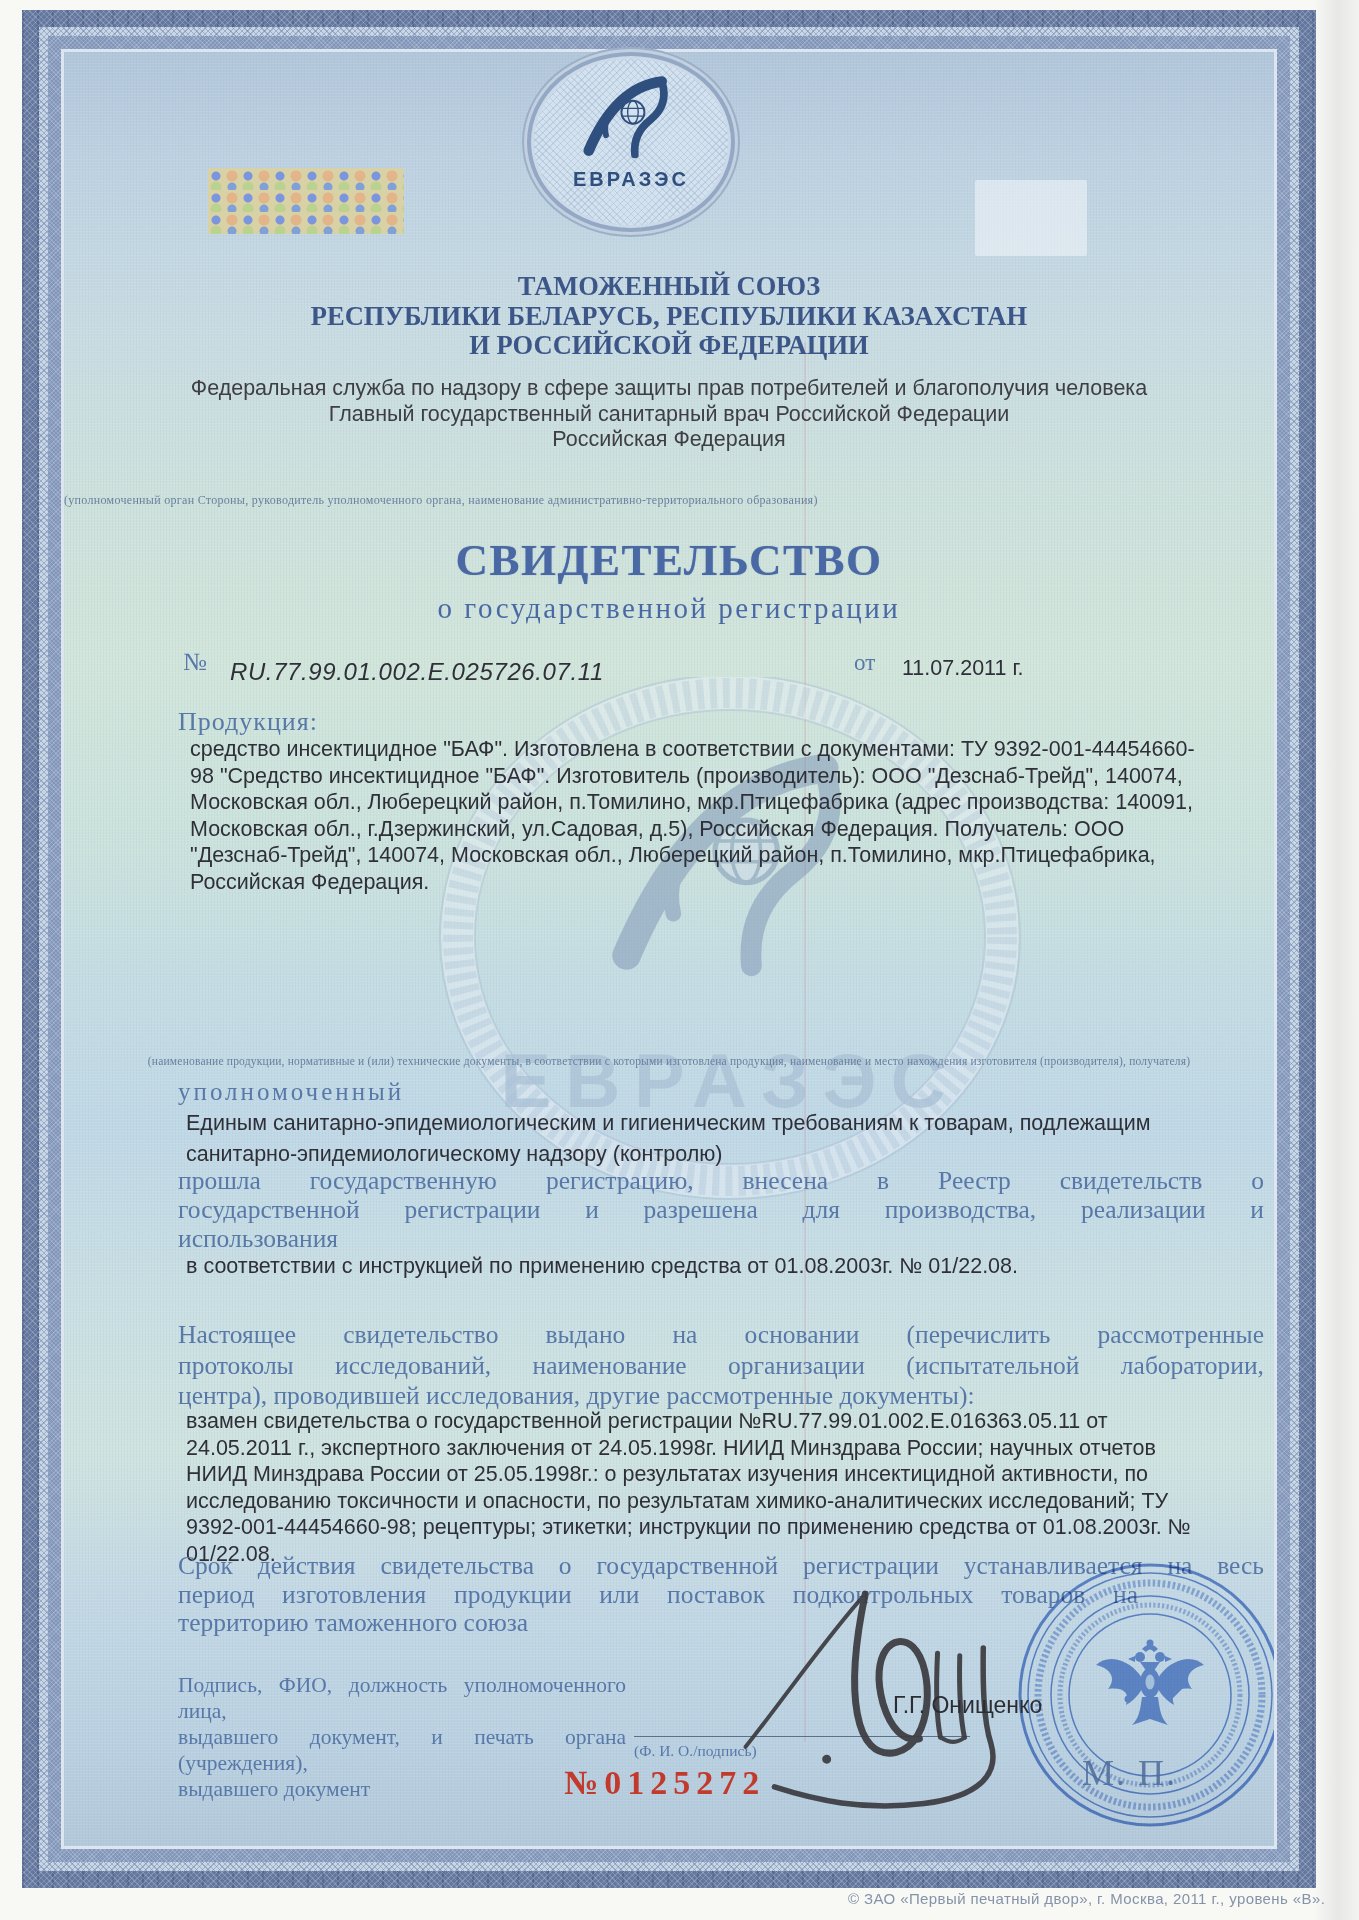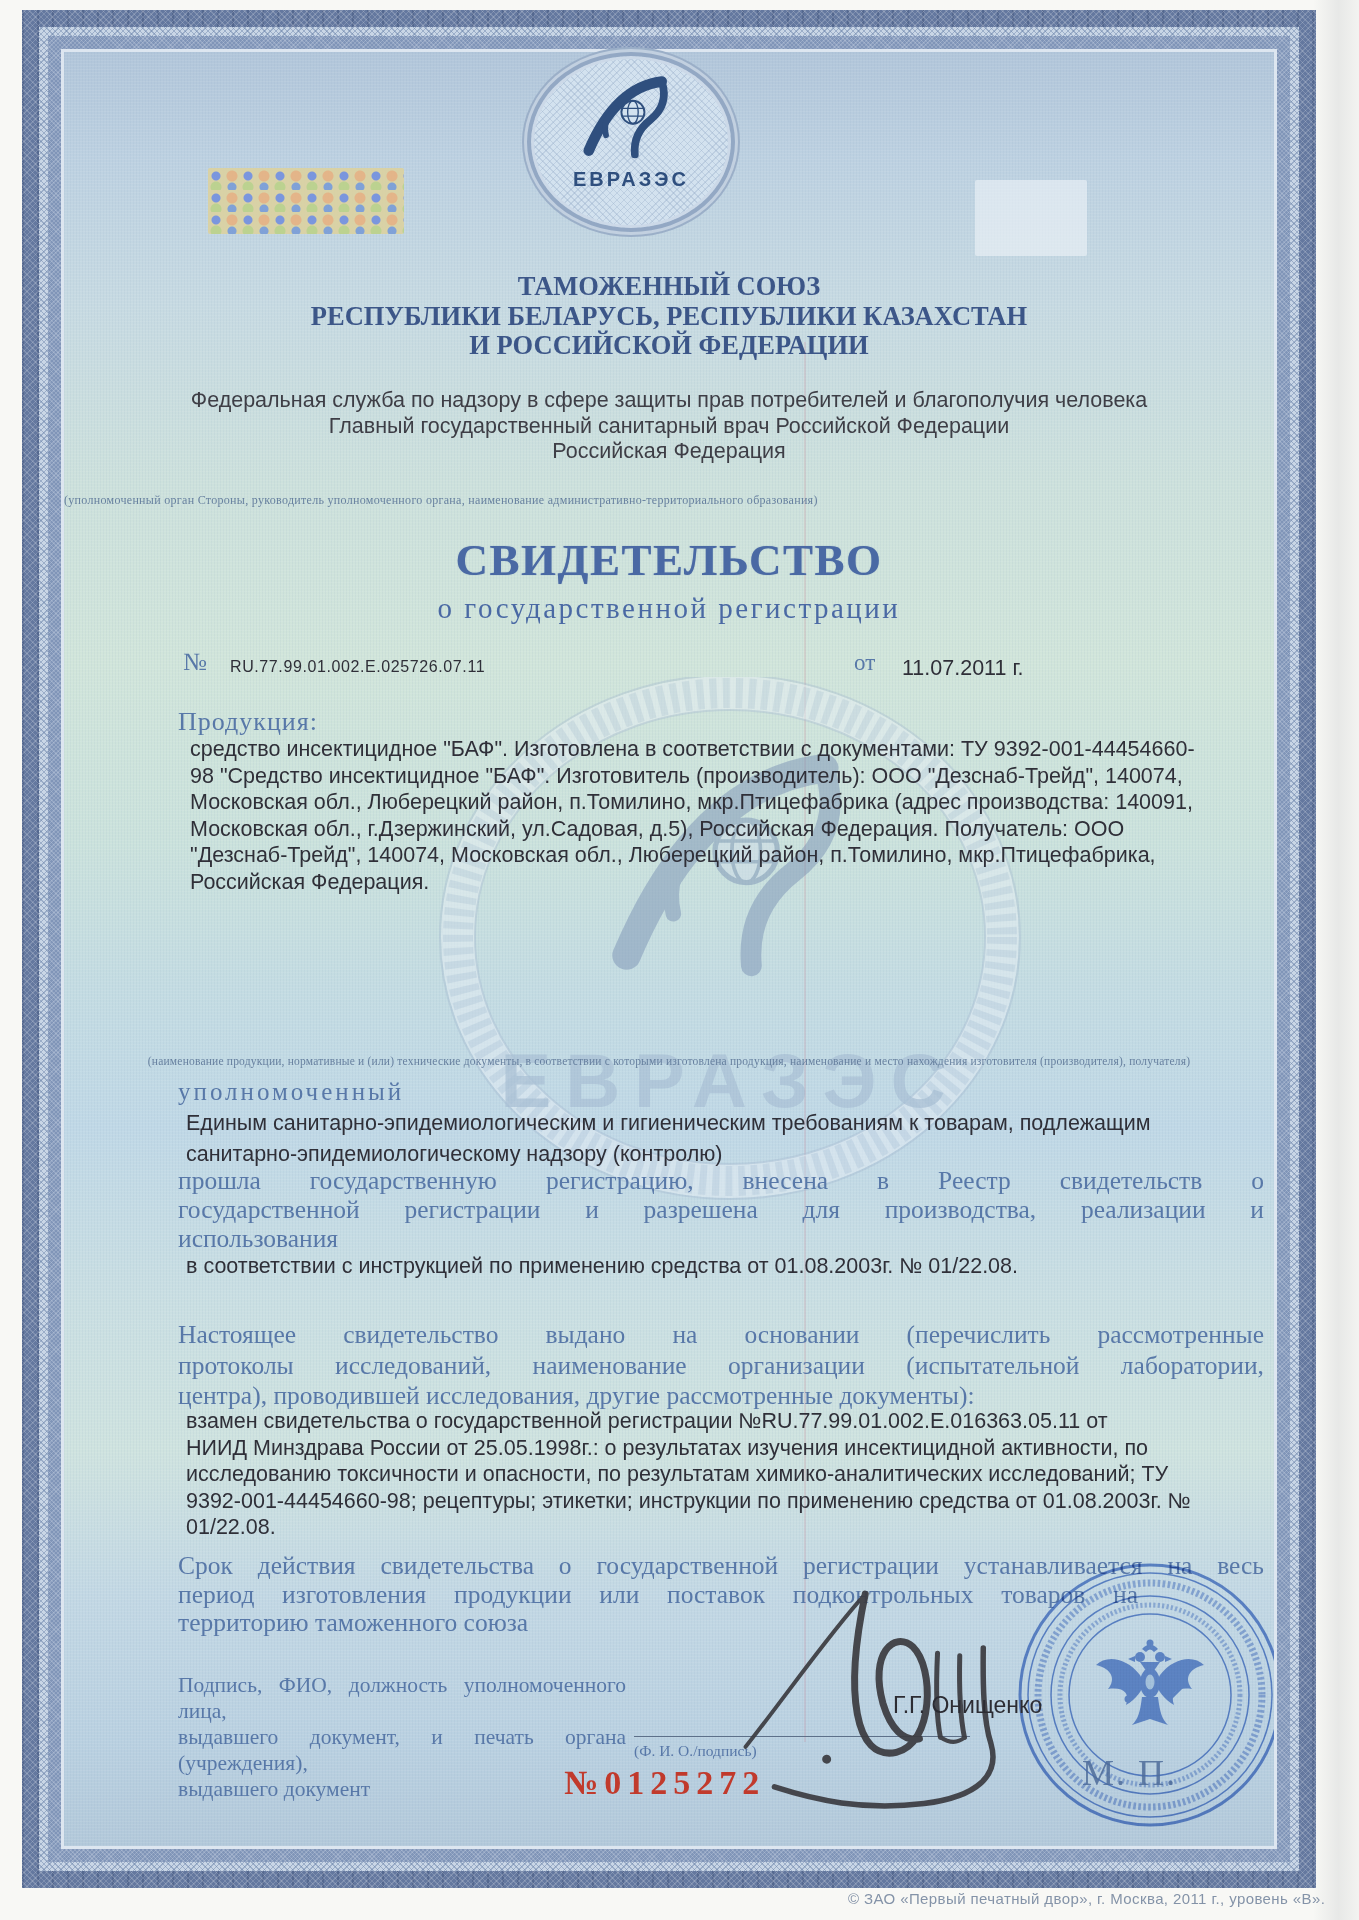--- a/index.html
+++ b/index.html
@@ -102,33 +102,33 @@
         </g>
         <text x="330" y="430" text-anchor="middle" font-family="Liberation Sans, DejaVu Sans, sans-serif" font-weight="bold" font-size="76" letter-spacing="14" fill="#93a9c6" opacity=".75">ЕВРАЗЭС</text>
       </svg>
 
       <div class="abs hdr z2" style="top:220px;font-size:26.5px;line-height:29.5px;">
         <div>ТАМОЖЕННЫЙ СОЮЗ</div>
         <div>РЕСПУБЛИКИ БЕЛАРУСЬ, РЕСПУБЛИКИ КАЗАХСТАН</div>
         <div>И РОССИЙСКОЙ ФЕДЕРАЦИИ</div>
       </div>
 
-      <div class="abs sans z2" style="top:336px;width:100%;text-align:center;font-size:21.5px;line-height:25.5px;color:#3e3e46;">
+      <div class="abs sans z2" style="top:324px;width:100%;text-align:center;font-size:21.5px;line-height:25.5px;color:#3e3e46;">
         <div>Федеральная служба по надзору в сфере защиты прав потребителей и благополучия человека</div>
         <div>Главный государственный санитарный врач Российской Федерации</div>
         <div>Российская Федерация</div>
       </div>
 
       <div class="abs fine z2" style="top:441px;width:100%;text-align:left;font-size:12px;letter-spacing:.3px;">(уполномоченный орган Стороны, руководитель уполномоченного органа, наименование административно-территориального образования)</div>
 
       <div class="abs z2" style="top:482px;width:100%;text-align:center;font-family:'Liberation Serif','DejaVu Serif',serif;font-weight:bold;font-size:45px;letter-spacing:1.5px;color:#4a69a4;text-shadow:0 0 1px rgba(74,105,164,.5);">СВИДЕТЕЛЬСТВО</div>
       <div class="abs z2" style="top:540px;width:100%;text-align:center;font-family:'Liberation Serif','DejaVu Serif',serif;font-weight:normal;font-size:29px;letter-spacing:2.5px;color:#4a69a4;">о государственной регистрации</div>
 
       <div class="abs serifB z2" style="left:119px;top:596px;font-size:25px;">№</div>
-      <div class="abs sans z2" style="left:166px;top:606px;font-size:16px;letter-spacing:.6px;">RU.77.99.01.002.Е.025726.07.11</div>
+      <div class="abs sans z2" style="left:166px;top:606px;font-size:24px;letter-spacing:.6px;font-style:italic;">RU.77.99.01.002.Е.025726.07.11</div>
       <div class="abs serifB z2" style="left:790px;top:598px;font-size:23px;">от</div>
       <div class="abs sans z2" style="left:838px;top:604px;font-size:21.5px;">11.07.2011 г.</div>
 
       <div class="abs serifB z2" style="left:114px;top:655px;font-size:26px;letter-spacing:1px;">Продукция:</div>
       <div class="abs sans z2" style="left:126px;top:684px;width:1070px;font-size:21.5px;line-height:26.5px;white-space:nowrap;">
         <div>средство инсектицидное "БАФ". Изготовлена в соответствии с документами: ТУ 9392-001-44454660-</div>
         <div>98 "Средство инсектицидное "БАФ". Изготовитель (производитель): ООО "Дезснаб-Трейд", 140074,</div>
         <div>Московская обл., Люберецкий район, п.Томилино, мкр.Птицефабрика (адрес производства: 140091,</div>
         <div>Московская обл., г.Дзержинский, ул.Садовая, д.5), Российская Федерация.  Получатель: ООО</div>
         <div>"Дезснаб-Трейд", 140074, Московская обл., Люберецкий район, п.Томилино, мкр.Птицефабрика,</div>
@@ -150,20 +150,21 @@
       </div>
       <div class="abs sans z2" style="left:122px;top:1202px;font-size:21.5px;">в соответствии с инструкцией по применению средства от 01.08.2003г. № 01/22.08.</div>
 
       <div class="abs serifB z2" style="left:114px;top:1268px;width:1086px;font-size:25.5px;line-height:30.5px;">
         <div class="jl">Настоящее свидетельство выдано на основании (перечислить рассмотренные</div>
         <div class="jl">протоколы исследований, наименование организации (испытательной лаборатории,</div>
         <div>центра), проводившей исследования, другие рассмотренные документы):</div>
       </div>
       <div class="abs sans z2" style="left:122px;top:1356px;width:1100px;font-size:21.5px;line-height:26.5px;white-space:nowrap;">
         <div>взамен свидетельства о государственной регистрации №RU.77.99.01.002.Е.016363.05.11 от</div>
+        <div>24.05.2011 г., экспертного заключения от 24.05.1998г. НИИД Минздрава России; научных отчетов</div>
         <div>НИИД Минздрава России от 25.05.1998г.: о результатах изучения инсектицидной активности, по</div>
         <div>исследованию токсичности и опасности, по результатам химико-аналитических исследований; ТУ</div>
         <div>9392-001-44454660-98; рецептуры; этикетки; инструкции по применению средства от 01.08.2003г. №</div>
         <div>01/22.08.</div>
       </div>
 
       <div class="abs serifB z2" style="left:114px;top:1500px;width:1086px;font-size:25.5px;line-height:28.5px;">
         <div class="jl">Срок действия свидетельства о государственной регистрации устанавливается на весь</div>
         <div class="jl" style="width:960px;">период изготовления продукции или поставок подконтрольных товаров на</div>
         <div>территорию таможенного союза</div>

